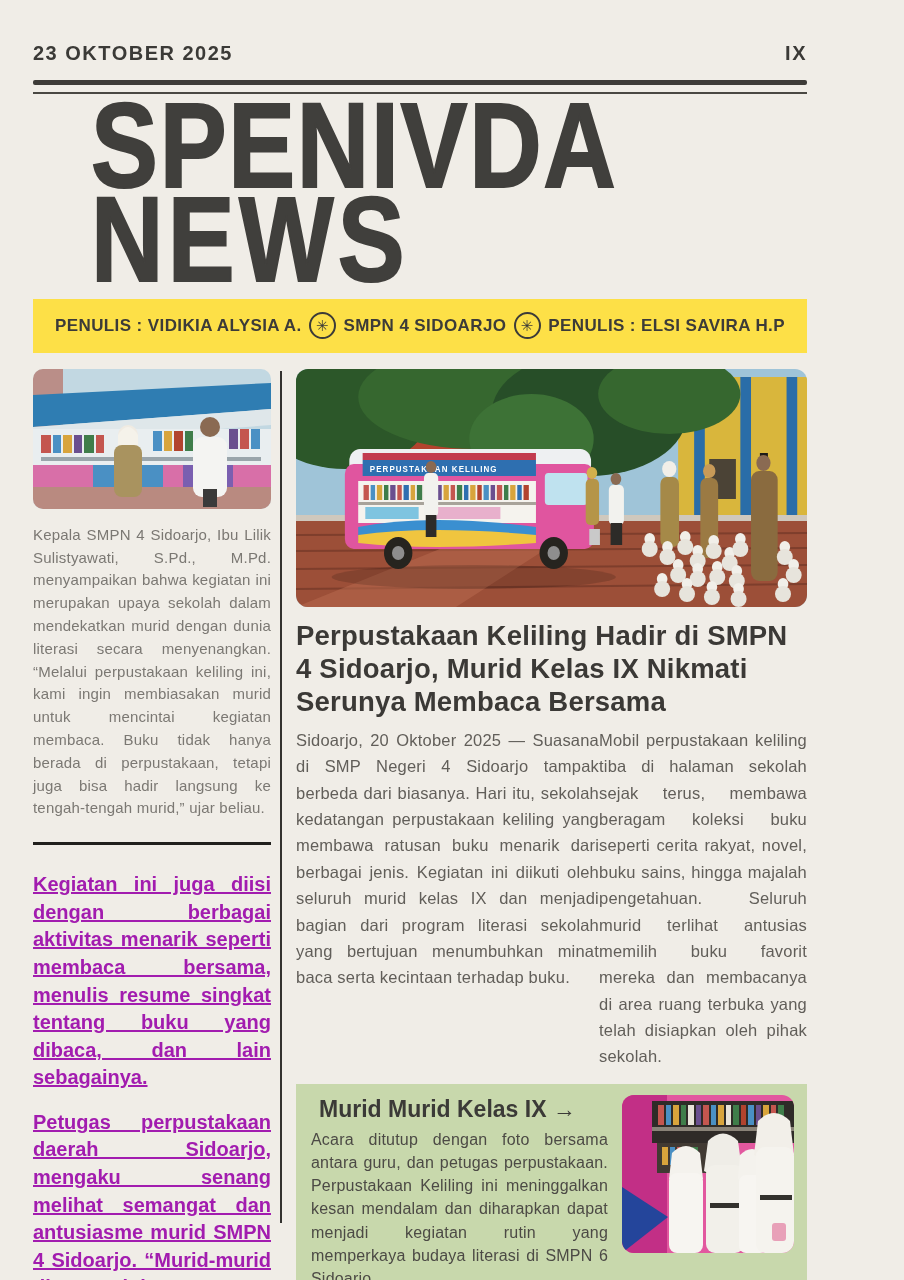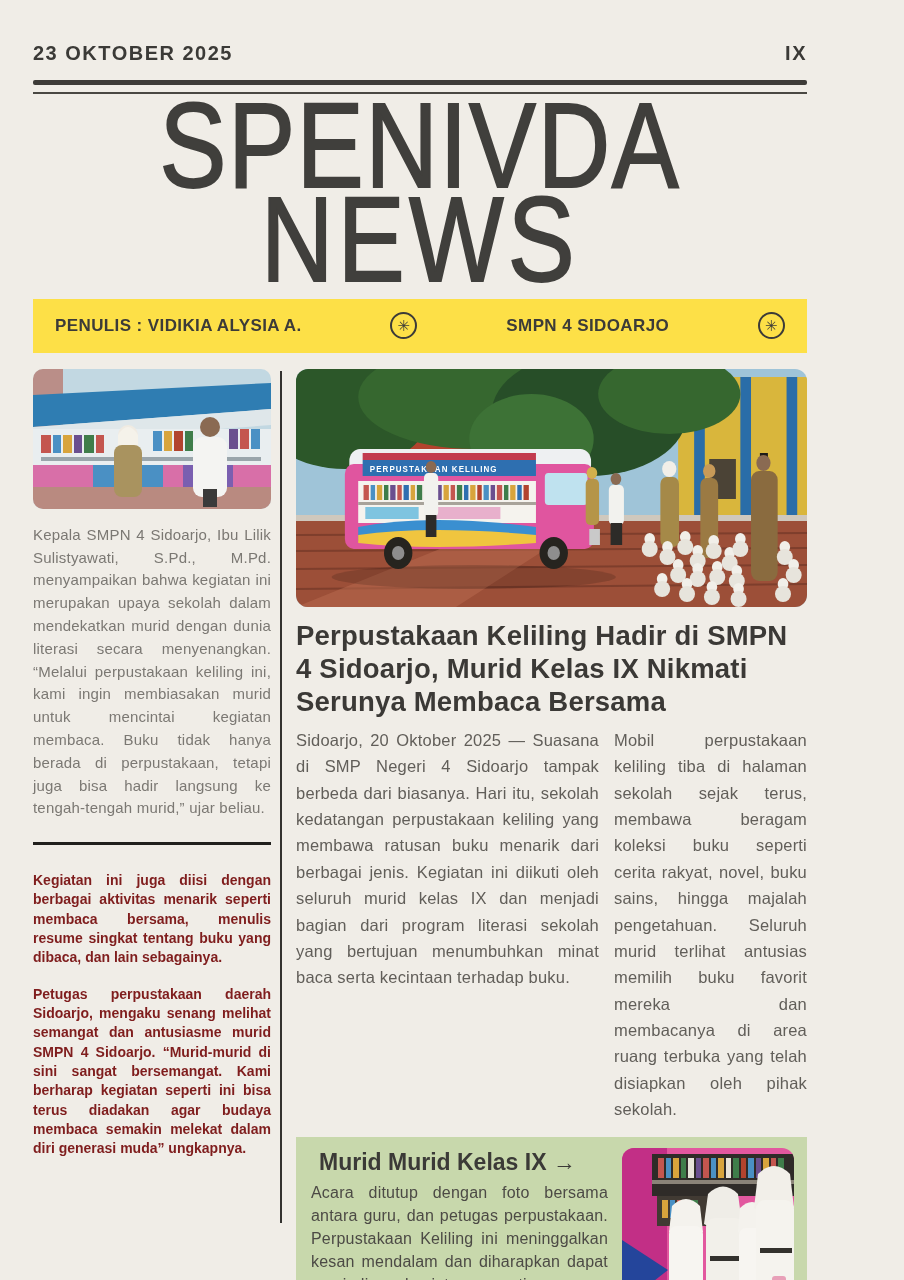--- a/index.html
+++ b/index.html
@@ -9,46 +9,46 @@
     font-family:"Liberation Sans", sans-serif;
     color:#3e3c39;
   }
   .page{width:840px;height:1280px;padding:0 33px;box-sizing:border-box;}
   
   .topbar{display:flex;justify-content:space-between;align-items:flex-end;padding-top:42px;
     font-size:20px;font-weight:700;letter-spacing:1.5px;color:#3b3a37;}
   .rule-thick{height:5px;background:#3e3c38;margin-top:15px;border-radius:2px;}
   .rule-thin{height:2px;background:#4a4843;margin-top:7px;}
   
-  .masthead{margin:4px 0 0 0;text-align:center;color:#403f3c;font-weight:400;line-height:.8;}
+  .masthead{margin:4px 0 0 0;color:#403f3c;font-weight:700;line-height:.8;}
   .masthead span{display:block;font-size:118px;letter-spacing:2px;
     transform:scale(.85,1.02);-webkit-text-stroke:2px #403f3c;}
   .masthead span + span{letter-spacing:5px;}
   
   .byline{margin-top:12px;height:54px;background:#fde047;display:flex;align-items:center;
     justify-content:space-between;padding:0 22px;font-size:17px;font-weight:700;
     letter-spacing:.4px;color:#3c3b38;}
   .sep{width:27px;height:27px;border:2.5px solid #3c3b38;border-radius:50%;display:flex;
     align-items:center;justify-content:center;font-size:15px;font-weight:400;box-sizing:border-box;}
   
   .content{display:flex;margin-top:16px;}
   .left-col{width:238px;flex:none;}
   .photo{display:block;}
   .photo-left{width:238px;height:140px;border-radius:10px;}
   .left-col p{margin:0;text-align:justify;}
   .p-light{margin-top:15px !important;font-size:15px;line-height:1.52;letter-spacing:.2px;color:#7b7873;}
   .col-rule{height:3px;background:#21201d;border:0;margin:22px 0 0 0;}
-  .p-bold{margin-top:26px !important;font-size:14px;line-height:1.38;font-weight:700;color:#7f1d1d;}
+  .p-bold{margin-top:26px !important;font-size:20px;line-height:1.38;font-weight:700;color:#a21caf;text-decoration:underline;}
   .p-bold + .p-bold{margin-top:17px !important;}
   .v-divider{width:2px;background:#33322f;flex:none;margin:2px 14px 0 9px;height:852px;align-self:flex-start;}
   .main-col{flex:1;min-width:0;}
   .photo-main{width:100%;height:238px;border-radius:12px;}
   .headline{margin:12px 0 0 0;font-size:27.5px;line-height:1.2;font-weight:800;
     letter-spacing:.2px;color:#3b3936;}
-  .cols{display:flex;gap:15px;margin-top:9px;}
+  .cols{display:flex;margin-top:9px;}
   .cols .col-a{width:303px;flex:none;}
   .cols .col-b{flex:1;min-width:0;}
   .cols p{margin:0;font-size:16.5px;line-height:1.6;letter-spacing:.2px;text-align:justify;color:#615e59;}
   
   .highlight{margin-top:14px;background:#c8d8ac;padding:11px 13px 13px 15px;display:flex;gap:14px;align-items:flex-start;}
   .box-text{flex:1;min-width:0;}
   .box-title{margin:1px 0 5px 8px;font-size:23px;font-weight:800;color:#3b3a37;}
   .box-body{margin:0;font-size:16px;line-height:1.45;letter-spacing:.2px;text-align:justify;color:#4c4a45;}
   .photo-box{width:172px;height:158px;border-radius:12px;flex:none;}
   .bottom-rules{margin-top:20px;}
@@ -68,20 +68,21 @@
   <h1 class="masthead">
     <span>SPENIVDA</span>
     <span>NEWS</span>
   </h1>
 
   <div class="byline">
     <span>PENULIS : VIDIKIA ALYSIA A.</span>
     <span class="sep">✳</span>
     <span>SMPN 4 SIDOARJO</span>
     <span class="sep">✳</span>
+    <span>PENULIS : ELSI SAVIRA H.P</span>
   </div>
 
   <div class="content">
 
     <aside class="left-col">
       <svg class="photo photo-left" viewBox="0 0 238 140" preserveAspectRatio="none">
         <rect width="238" height="140" fill="#c2d8e2"></rect>
         <rect x="0" y="0" width="30" height="60" fill="#b2432e" opacity=".5"></rect>
         <polygon points="0,26 238,14 238,40 0,58" fill="#2f7db2"></polygon>
         <polygon points="0,58 238,40 238,56 0,74" fill="#dfe7ea"></polygon>

